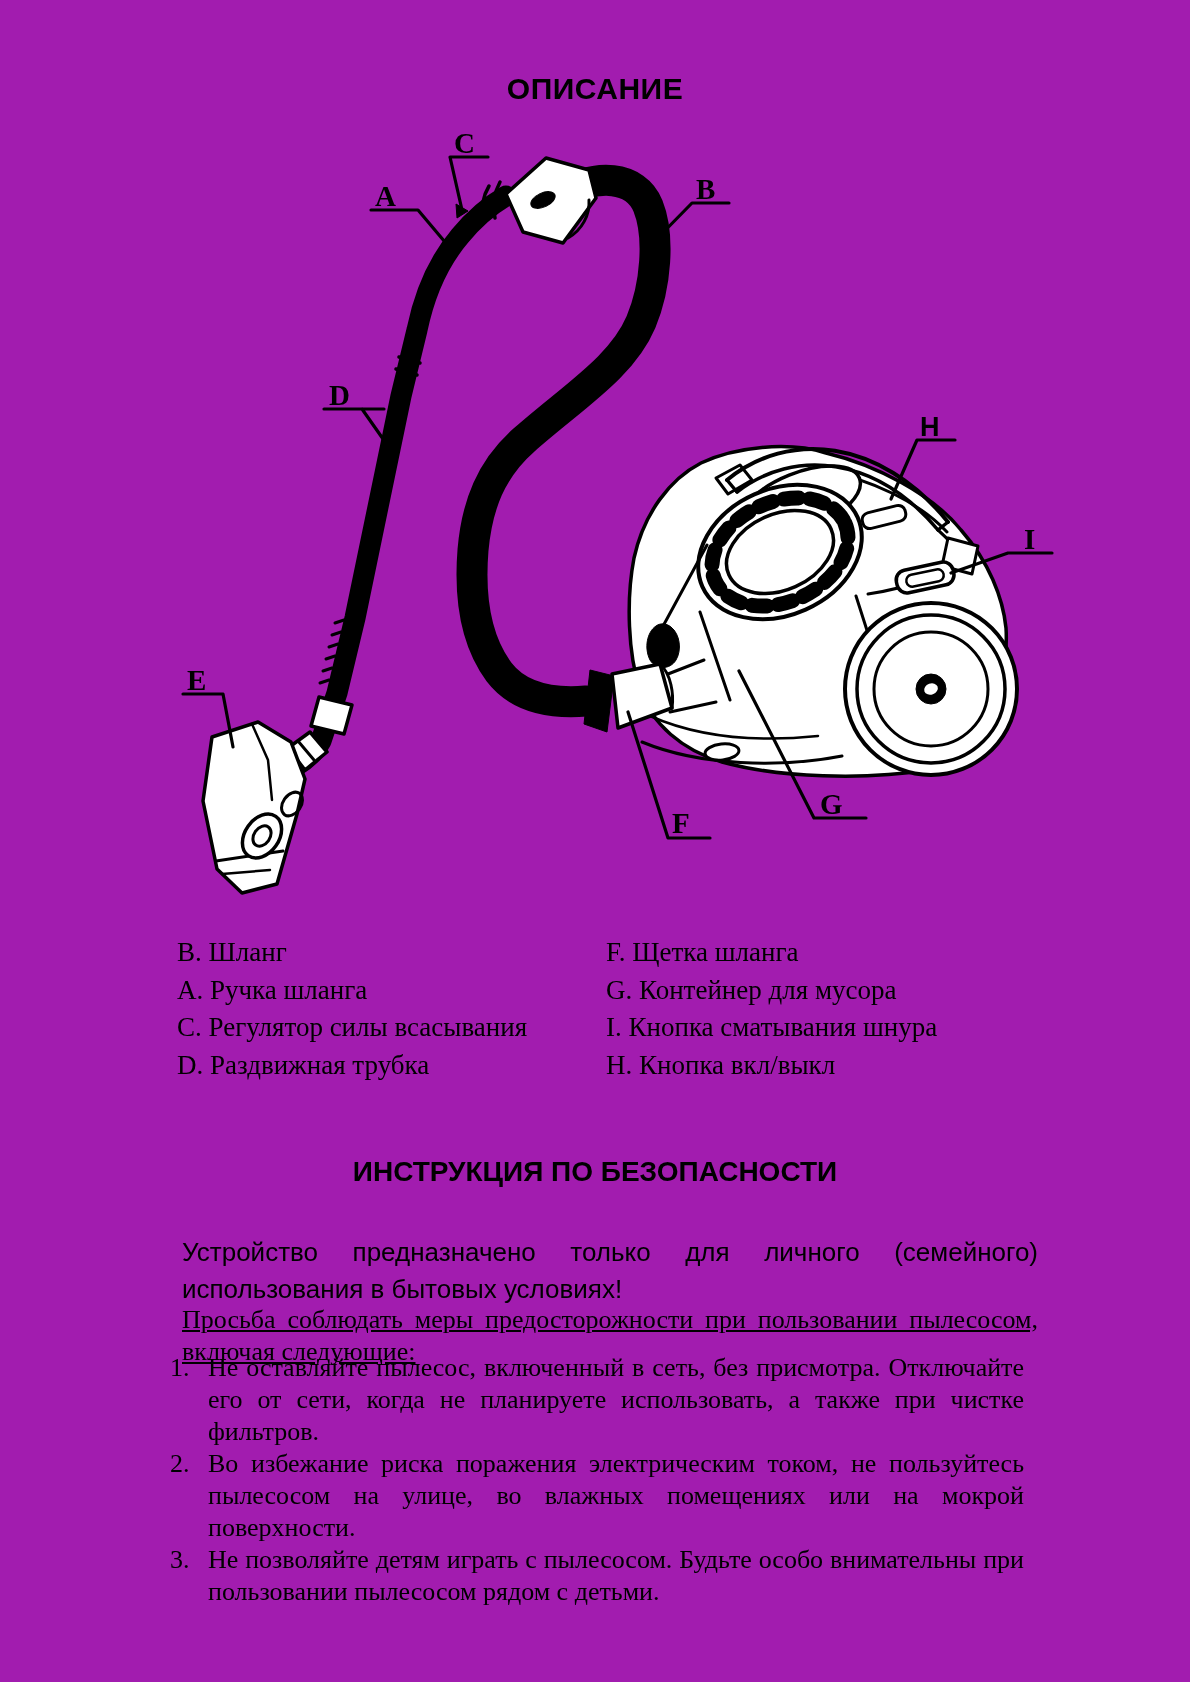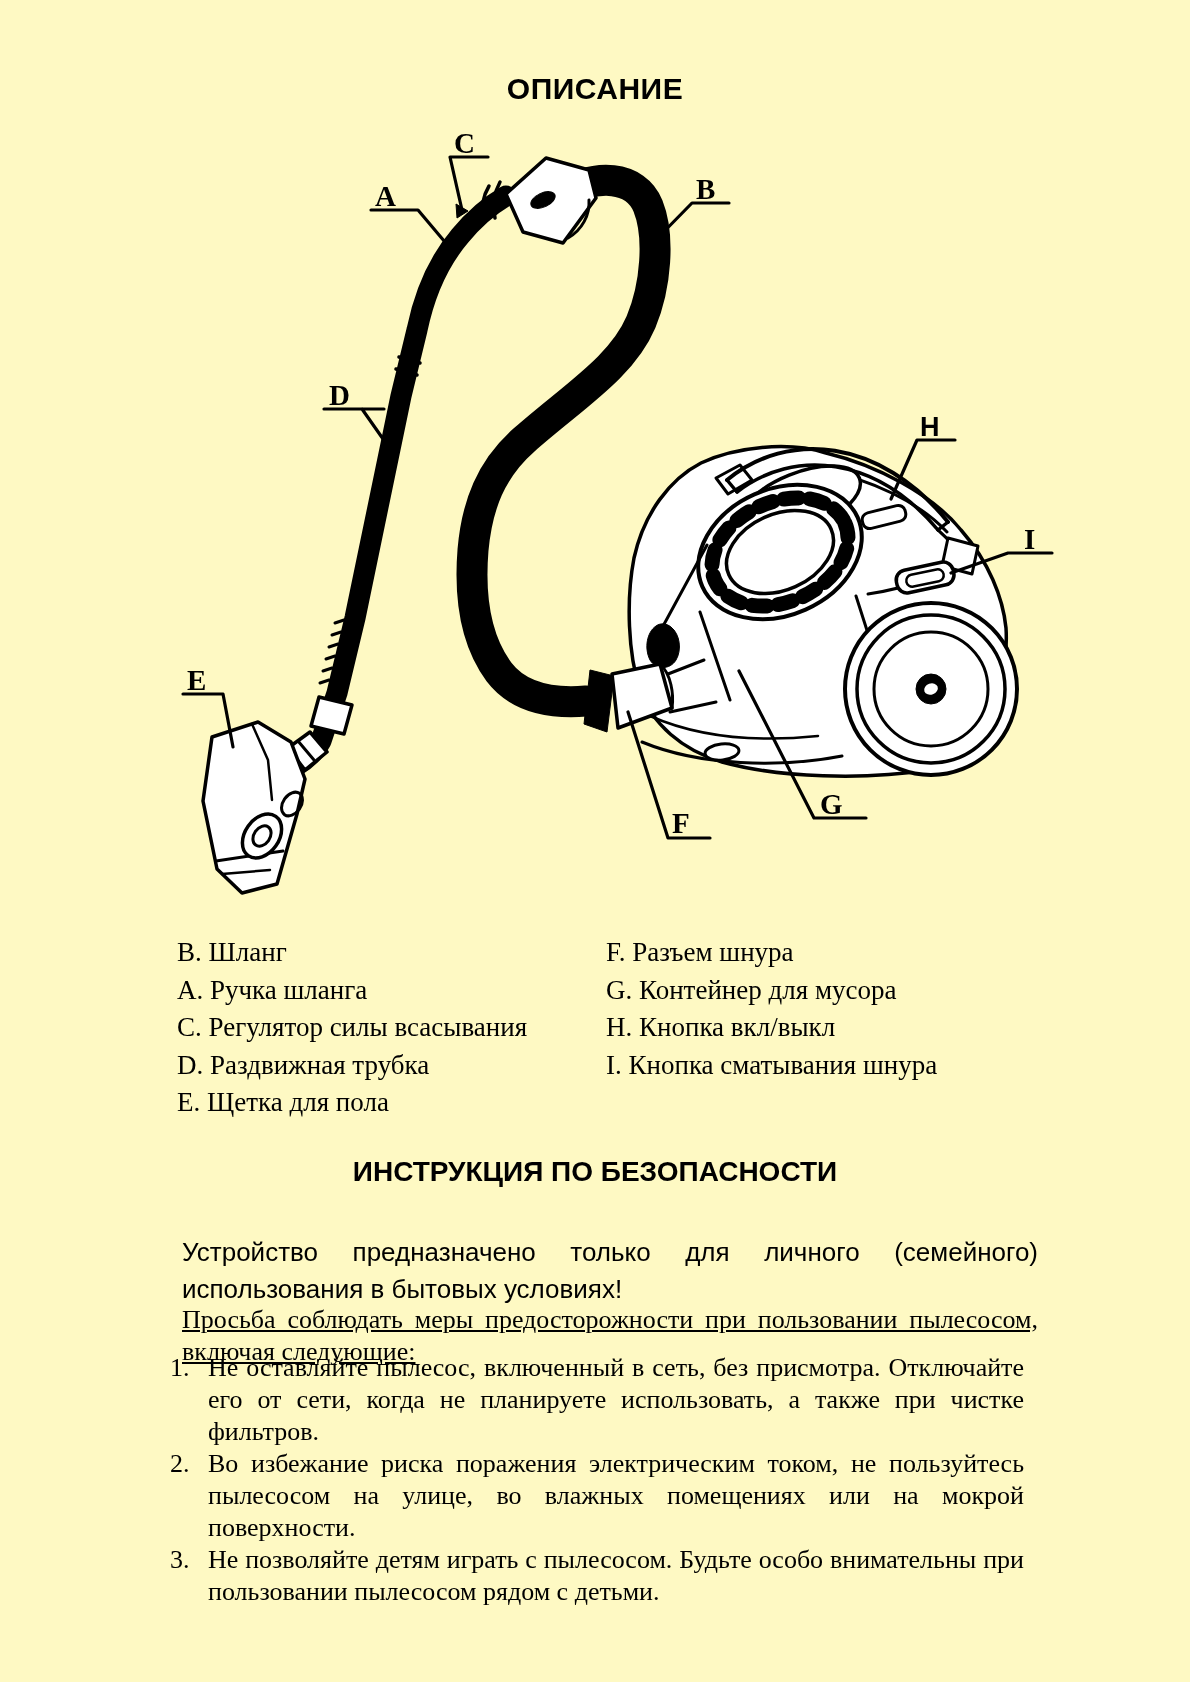--- a/index.html
+++ b/index.html
@@ -1,16 +1,16 @@
 <!DOCTYPE html>
 <html lang="ru"><head>
 <meta charset="utf-8">
 <style>
   html,body{margin:0;padding:0;background:#fff;}
-  .page{position:relative;width:1190px;height:1682px;background:#fef9c3;color:#000;
+  .page{position:relative;width:1190px;height:1682px;background:#a21caf;color:#000;
         font-family:"Liberation Serif",serif;overflow:hidden;}
   .page-title{position:absolute;top:72px;left:0;width:100%;margin:0;text-align:center;
         font-family:"Liberation Sans",sans-serif;font-weight:700;font-size:30px;letter-spacing:.5px;}
   .figure{position:absolute;left:150px;top:110px;width:910px;height:810px;}
   .figure path,.figure line,.figure circle,.figure ellipse,.figure rect,.figure polyline{vector-effect:none;}
   .ln{stroke:#000;fill:none;stroke-linecap:round;stroke-linejoin:round;}
   .fill-w{fill:#fff;stroke:#000;stroke-linejoin:round;}
   .fill-b{fill:#000;stroke:#000;stroke-linejoin:round;}
   .fig-letter{font:700 29px "Liberation Serif",serif;fill:#000;}
   .fig-letter-sans{font:700 27px "Liberation Sans",sans-serif;fill:#000;}
@@ -170,27 +170,26 @@
         <text class="fig-letter" x="1024" y="549">I</text>
       </g>
     </g>
   </svg>
 
   <div class="parts parts-left">
     <div class="part">B. Шланг</div>
     <div class="part">A. Ручка шланга</div>
     <div class="part">C. Регулятор силы всасывания</div>
     <div class="part">D. Раздвижная трубка</div>
-    <div class="part">E. Щетка для пола</div>
   </div>
   <div class="parts parts-right">
-    <div class="part">F. Разъем шнура</div>
+    <div class="part">F. Щетка шланга</div>
     <div class="part">G. Контейнер для мусора</div>
+    <div class="part">I. Кнопка сматывания шнура</div>
     <div class="part">H. Кнопка вкл/выкл</div>
-    <div class="part">I. Кнопка сматывания шнура</div>
   </div>
 
   <h2 class="safety-heading">ИНСТРУКЦИЯ ПО БЕЗОПАСНОСТИ</h2>
 
   <p class="para para-sans">Устройство предназначено только для личного (семейного) использования в бытовых условиях!</p>
   <p class="para para-serif">Просьба соблюдать меры предосторожности при пользовании пылесосом, включая следующие:</p>
 
   <div class="numlist">
     <div class="item">
       <span class="num">1.</span>

